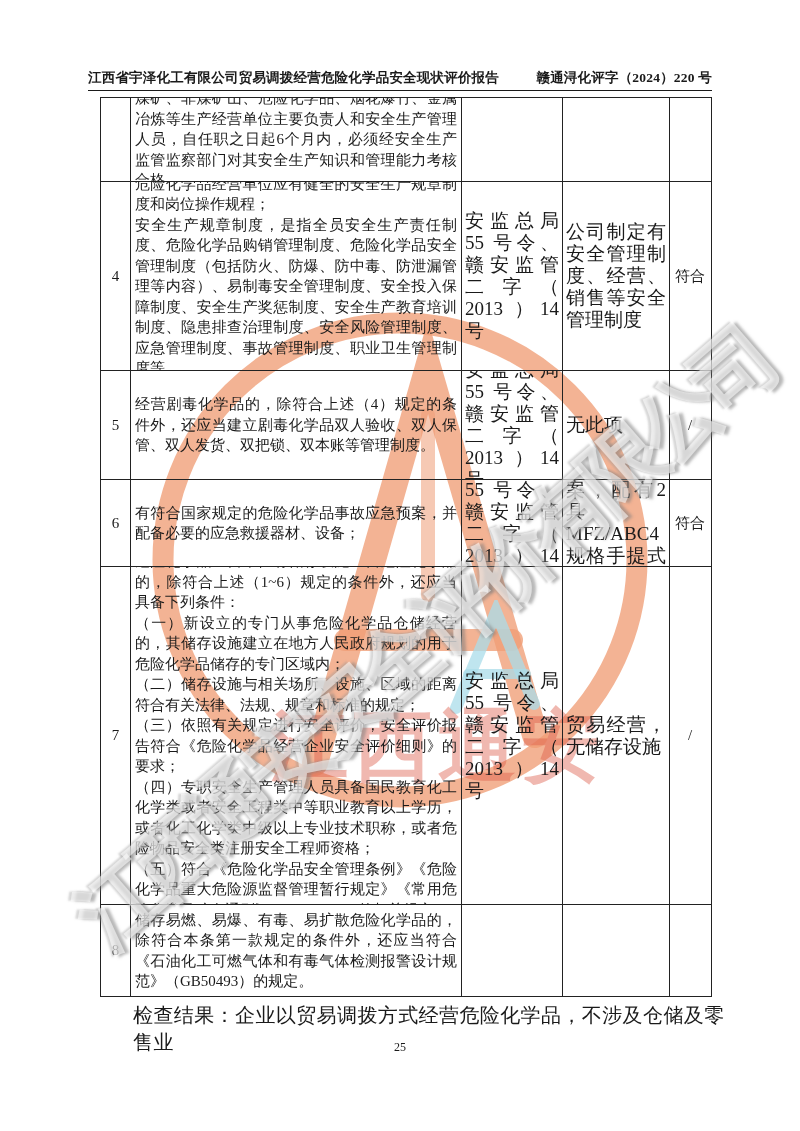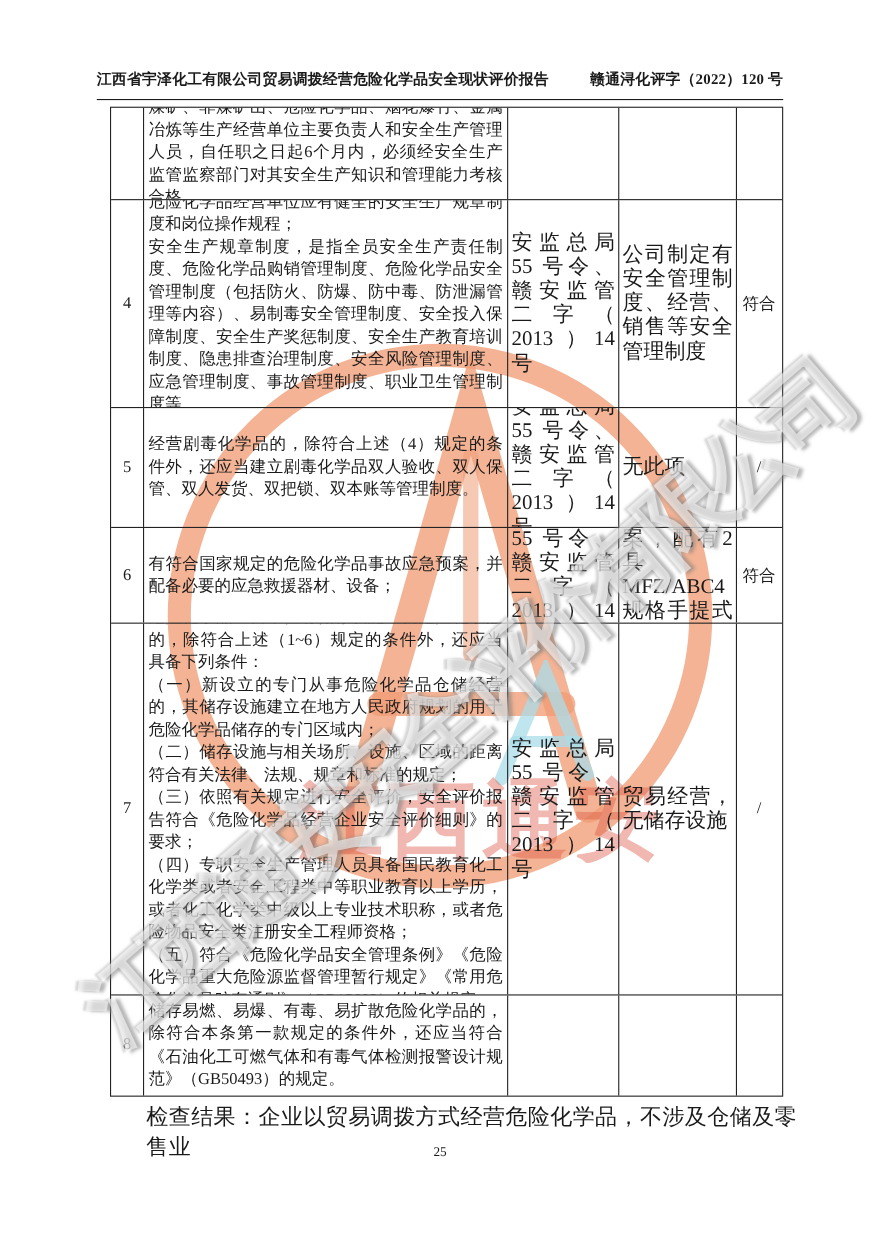--- a/index.html
+++ b/index.html
@@ -6,21 +6,21 @@
   body{background:#fff;}
   .page{
     position:relative;width:800px;height:1131px;background:#ffffff;
     overflow:hidden;
     font-family:"Liberation Serif","DejaVu Serif",serif;
     color:#1a1a1a;
   }
   
   .hdr{
     position:absolute;left:88px;top:63px;width:624px;height:24px;
-    display:flex;justify-content:space-between;align-items:flex-start;
+    display:flex;justify-content:space-between;align-items:flex-end;
     font-size:13.5px;font-weight:600;letter-spacing:.2px;z-index:3;
   }
   .hdr-rule{
     position:absolute;left:88px;top:90px;width:624px;height:0;
     border-top:1.6px solid #1a1a1a;z-index:3;
   }
   
   .wm-seal{position:absolute;left:140px;top:295px;z-index:1;pointer-events:none;}
   .wm-cyan{position:absolute;left:438px;top:600px;z-index:1;pointer-events:none;}
   .wm-red{
@@ -90,21 +90,21 @@
     <g stroke="#a9dcea" stroke-opacity="0.75" fill="none" stroke-linecap="round">
       <path d="M 18 108 L 58 12 L 96 104" stroke-width="12"></path>
       <path d="M 30 74 L 88 74" stroke-width="10"></path>
     </g>
   </svg>
 
   <div class="wm-red">江西通安</div>
 
   <div class="hdr">
     <span>江西省宇泽化工有限公司贸易调拨经营危险化学品安全现状评价报告</span>
-    <span>赣通浔化评字（2022）120 号</span>
+    <span>赣通浔化评字（2024）220 号</span>
   </div>
   <div class="hdr-rule"></div>
 
   <div class="tbl">
 
     <div class="trow h-r0">
       <div class="cell c-no"></div>
       <div class="cell c-txt">
         <div class="jtext">煤矿、非煤矿山、危险化学品、烟花爆竹、金属冶炼等生产经营单位主要负责人和安全生产管理人员，自任职之日起6个月内，必须经安全生产监管监察部门对其安全生产知识和管理能力考核合格</div>
       </div>

